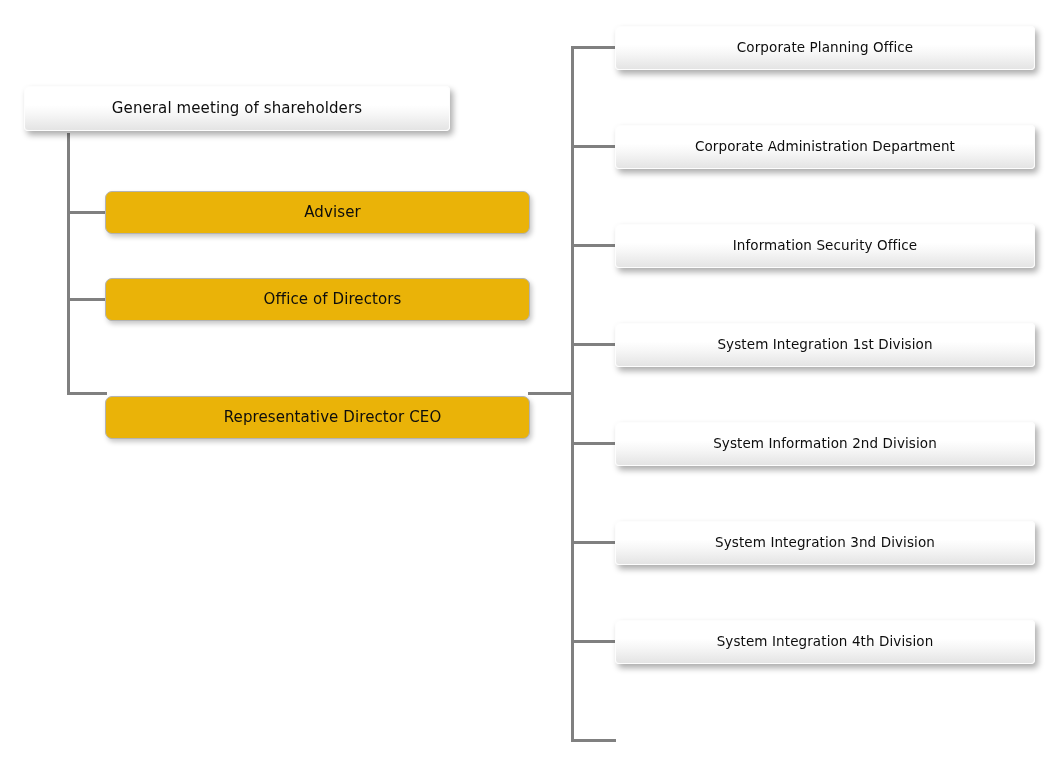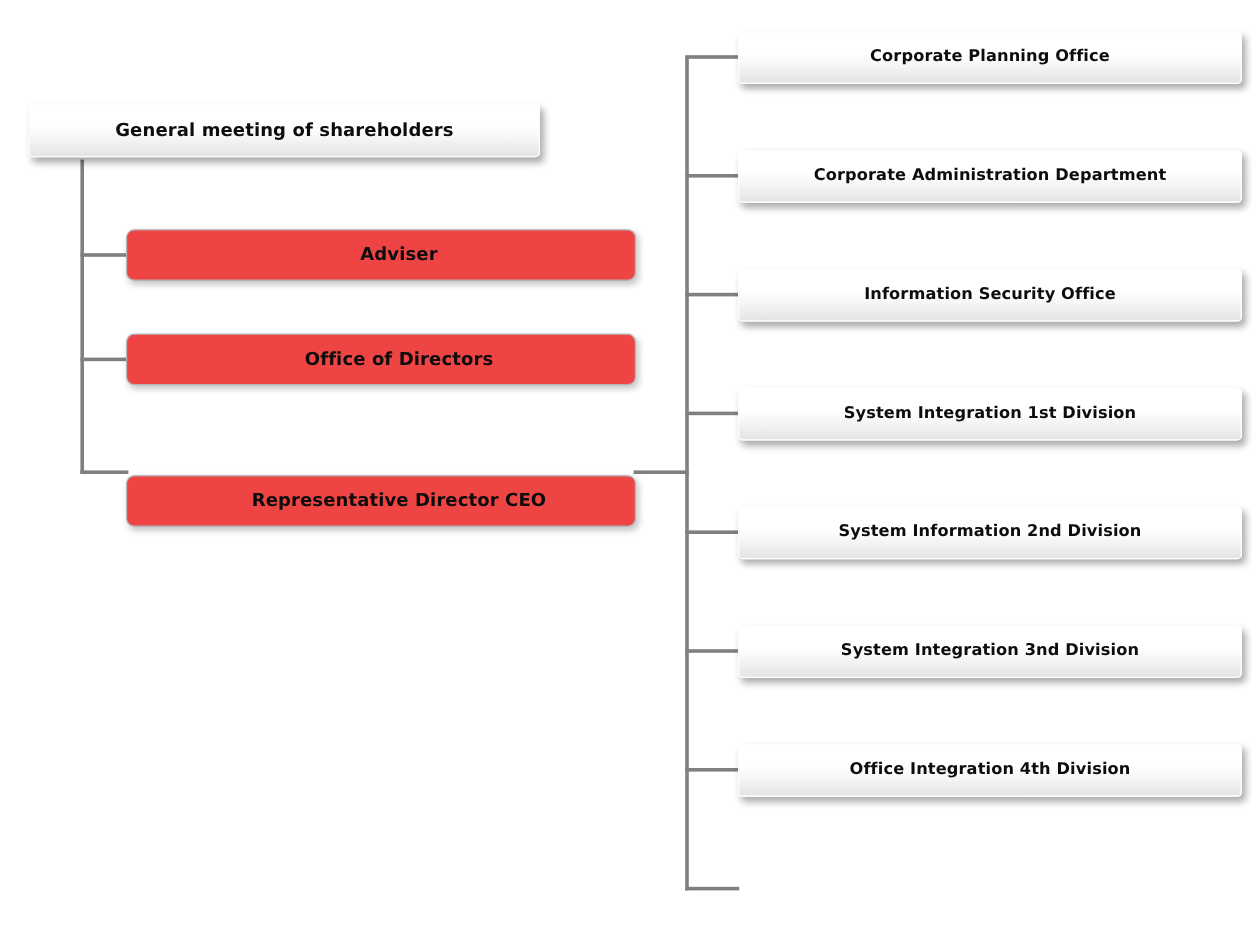--- a/index.html
+++ b/index.html
@@ -29,21 +29,21 @@
 
   
   .node {
     position: absolute;
     display: flex;
     align-items: center;
     justify-content: center;
     box-sizing: border-box;
     text-align: right;
     color: #0d0d0d;
-    font-weight: bold;
+    font-weight: normal;
     font-size: 13.5px;
     letter-spacing: 0.1px;
     line-height: 1.15;
     padding: 0 10px;
   }
 
   
   .node-white {
     background: linear-gradient(to bottom,
                 #ffffff 0%,
@@ -51,21 +51,21 @@
                 #f7f7f7 62%,
                 #eaeaea 88%,
                 #e4e4e4 100%);
     border: 1px solid #fdfdfd;
     border-radius: 4px;
     box-shadow: 3px 4px 6px rgba(0,0,0,0.33);
   }
 
   
   .node-gray {
-    background: #ef4444;
+    background: #eab308;
     border: 1px solid #b3b3b3;
     border-radius: 7px;
     box-shadow: 2px 3px 5px rgba(0,0,0,0.22);
     padding-left: 40px;
   }
 
   .node-title-main { font-size: 15px; }
   .node-title-gray { font-size: 15px; }
 </style>
 </head>
@@ -107,16 +107,16 @@
   <div class="node node-white" style="left:615px; top:125px; width:420px; height:44px;">Corporate Administration Department</div>
 
   <div class="node node-white" style="left:615px; top:224px; width:420px; height:44px;">Information Security Office</div>
 
   <div class="node node-white" style="left:615px; top:323px; width:420px; height:44px;">System Integration 1st Division</div>
 
   <div class="node node-white" style="left:615px; top:422px; width:420px; height:44px;">System Information 2nd Division</div>
 
   <div class="node node-white" style="left:615px; top:521px; width:420px; height:44px;">System Integration 3nd Division</div>
 
-  <div class="node node-white" style="left:615px; top:620px; width:420px; height:44px;">Office Integration 4th Division</div>
+  <div class="node node-white" style="left:615px; top:620px; width:420px; height:44px;">System Integration 4th Division</div>
 
 
 </div>
 
 </body></html>

